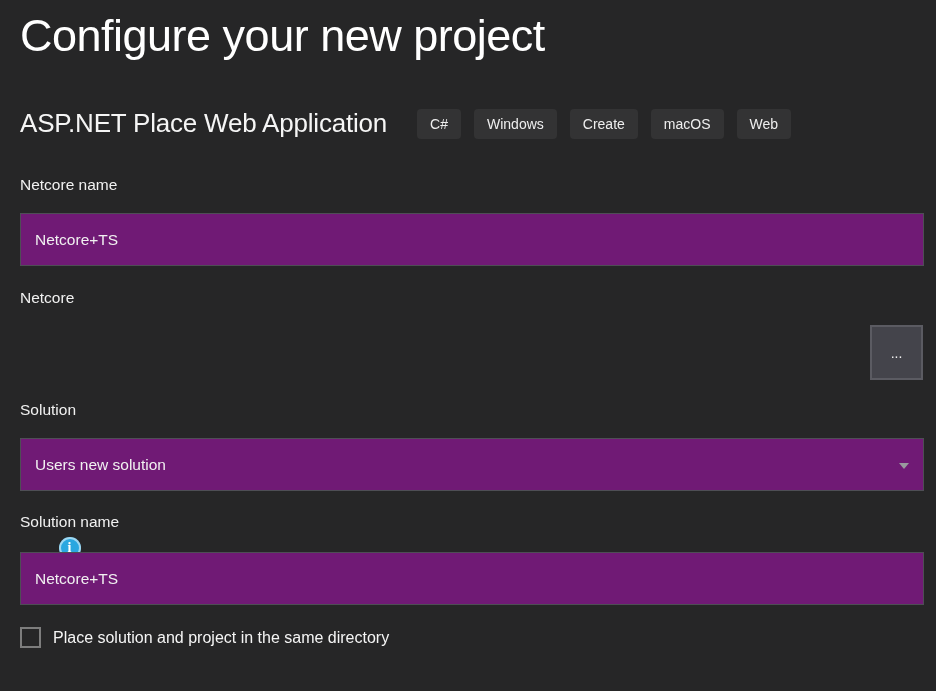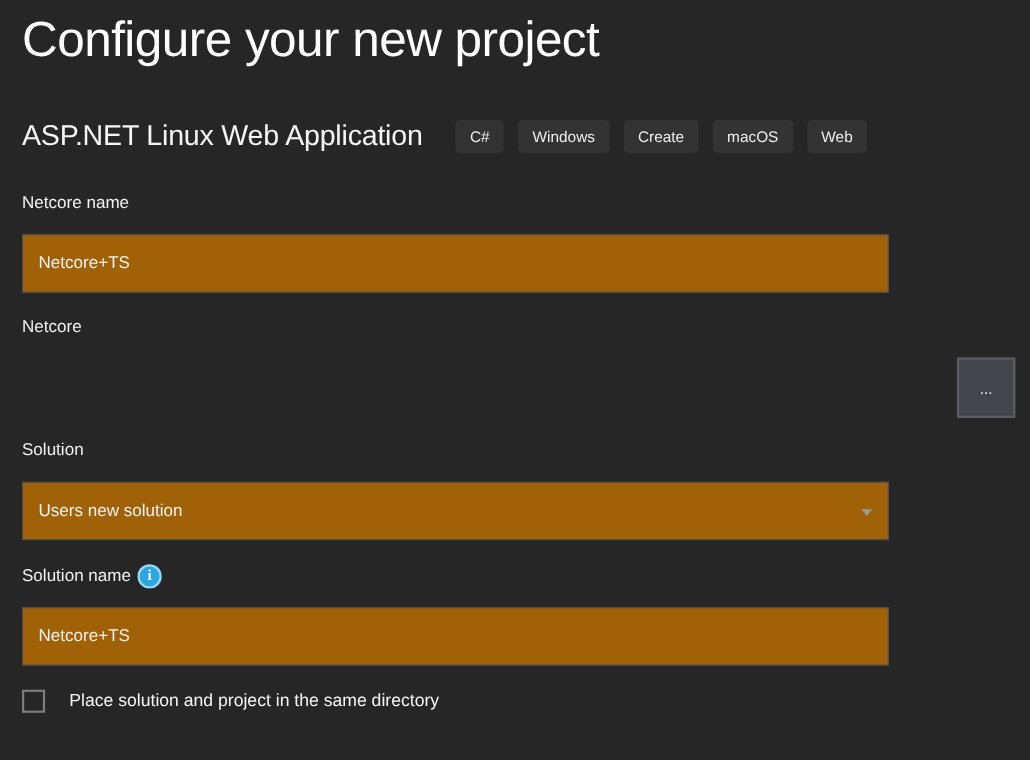--- a/index.html
+++ b/index.html
@@ -56,23 +56,23 @@
     position: absolute;
     left: 20px;
     font-size: 15.5px;
     color: #f1f1f1;
     white-space: nowrap;
   }
 
   .text-input, .combo {
     position: absolute;
     left: 20px;
-    width: 788px;
+    width: 904px;
     height: 53px;
-    background: #a16207;
+    background: #701a75;
     border: 1px solid #4e4e55;
     color: #f1f1f1;
     font-size: 15.5px;
     font-family: "Liberation Sans", sans-serif;
     padding: 0 30px 0 14px;
     outline: none;
   }
   .combo {
     display: flex;
     align-items: center;
@@ -106,41 +106,42 @@
     cursor: default;
     line-height: 1;
   }
 
   .label-with-icon {
     position: absolute;
     left: 20px;
     display: flex;
     align-items: center;
     gap: 6px;
+    flex-direction: column;
   }
   .info-icon {
     width: 22px; height: 22px;
     border-radius: 50%;
     background: #2aa7e0;
     box-shadow: inset 0 0 0 2px rgba(255,255,255,0.55);
     color: #ffffff;
     font-size: 14px;
     font-weight: bold;
     display: flex;
     align-items: center;
     justify-content: center;
     font-family: "Liberation Serif", serif;
   }
 
   .checkbox-row {
     position: absolute;
     left: 20px; top: 627px;
     display: flex;
     align-items: center;
-    gap: 22px;
+    gap: 12px;
     cursor: default;
   }
   .checkbox-box {
     width: 21px; height: 21px;
     border: 2px solid #7d7d7d;
     background: transparent;
     flex: 0 0 auto;
   }
   .checkbox-label {
     font-size: 16px;
@@ -149,21 +150,21 @@
   }
 </style>
 </head>
 <body>
 
 <div class="page">
 
   <h1 class="page-title">Configure your new project</h1>
 
   <div class="template-row">
-    <h2 class="template-name">ASP.NET Linux Web Application</h2>
+    <h2 class="template-name">ASP.NET Place Web Application</h2>
     <div class="tag-list">
       <span class="tag">C#</span>
       <span class="tag">Windows</span>
       <span class="tag">Create</span>
       <span class="tag">macOS</span>
       <span class="tag">Web</span>
     </div>
   </div>
 
   <label class="field-label" style="top:176px;">Netcore name</label>

